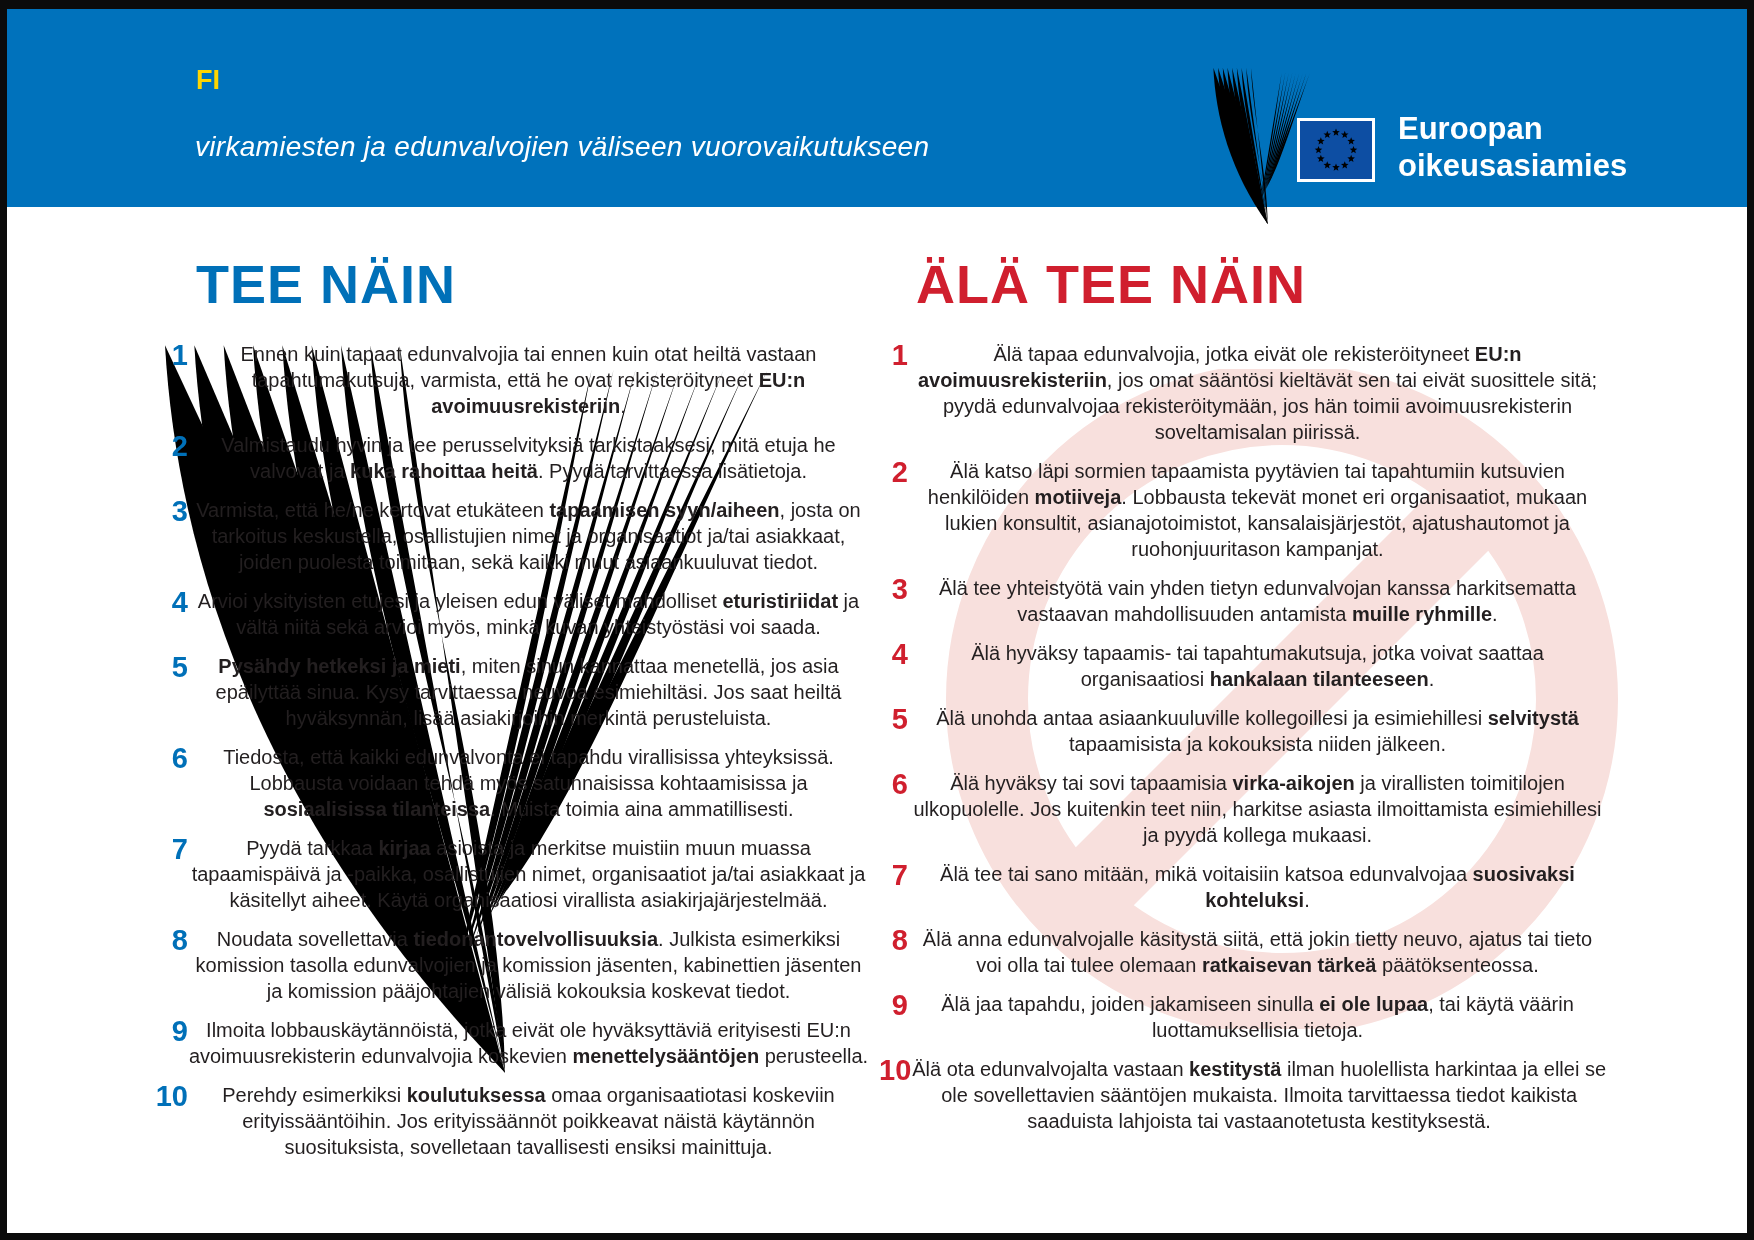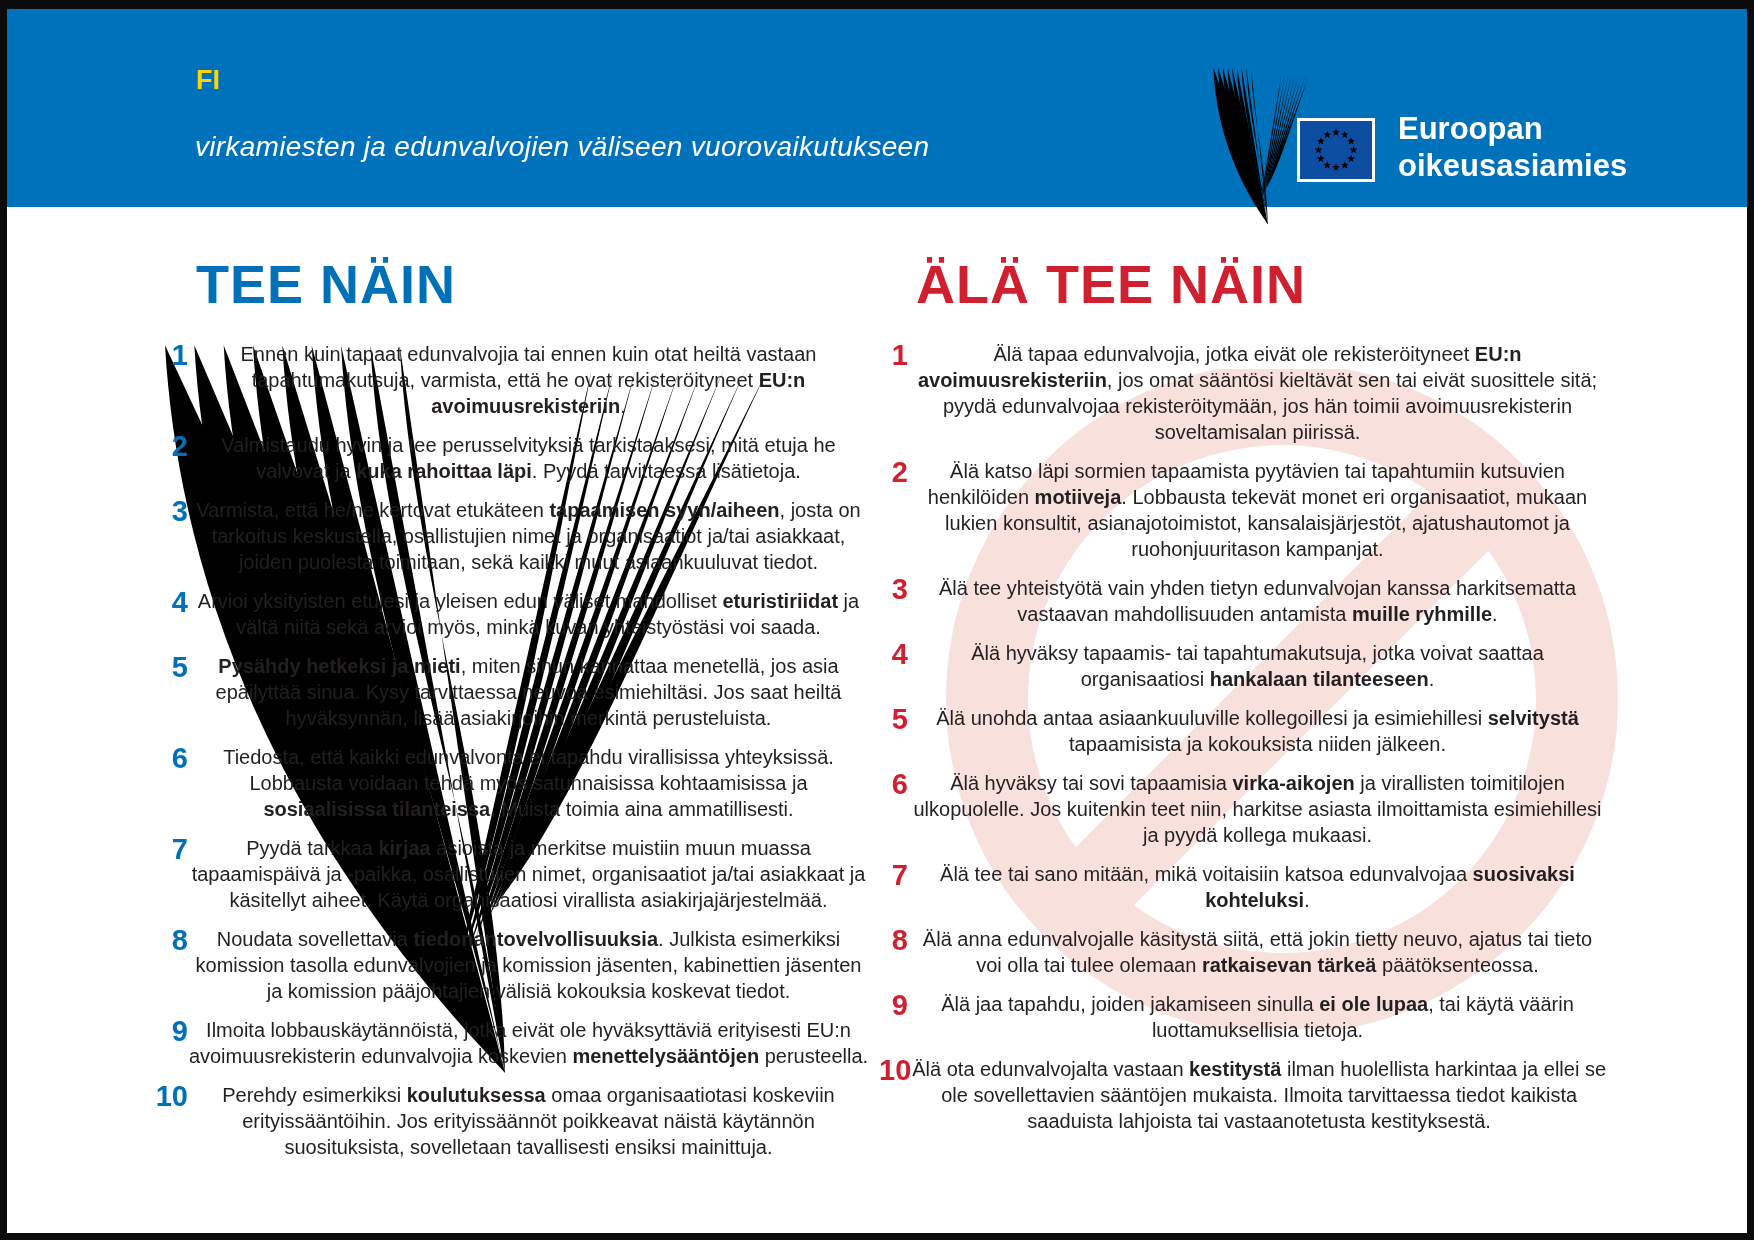--- a/index.html
+++ b/index.html
@@ -123,21 +123,21 @@
 
   <div class="column col-do">
     <h2 class="col-heading">TEE NÄIN</h2>
     <div class="list">
         <div class="item">
           <div class="num">1</div>
           <div class="txt"><span>Ennen kuin tapaat edunvalvojia tai ennen kuin otat heiltä vastaan tapahtumakutsuja, varmista, että he ovat rekisteröityneet </span><span class="bold">EU:n avoimuusrekisteriin</span><span>.</span></div>
         </div>
         <div class="item">
           <div class="num">2</div>
-          <div class="txt"><span>Valmistaudu hyvin ja tee perusselvityksiä tarkistaaksesi, mitä etuja he valvovat ja </span><span class="bold">kuka rahoittaa läpi</span><span>. Pyydä tarvittaessa lisätietoja.</span></div>
+          <div class="txt"><span>Valmistaudu hyvin ja tee perusselvityksiä tarkistaaksesi, mitä etuja he valvovat ja </span><span class="bold">kuka rahoittaa heitä</span><span>. Pyydä tarvittaessa lisätietoja.</span></div>
         </div>
         <div class="item">
           <div class="num">3</div>
           <div class="txt"><span>Varmista, että he/ne kertovat etukäteen </span><span class="bold">tapaamisen syyn/aiheen</span><span>, josta on tarkoitus keskustella, osallistujien nimet ja organisaatiot ja/tai asiakkaat, joiden puolesta toimitaan, sekä kaikki muut asiaankuuluvat tiedot.</span></div>
         </div>
         <div class="item">
           <div class="num">4</div>
           <div class="txt"><span>Arvioi yksityisten etujesi ja yleisen edun väliset mahdolliset </span><span class="bold">eturistiriidat</span><span> ja vältä niitä sekä arvioi myös, minkä kuvan yhteistyöstäsi voi saada.</span></div>
         </div>
         <div class="item">

